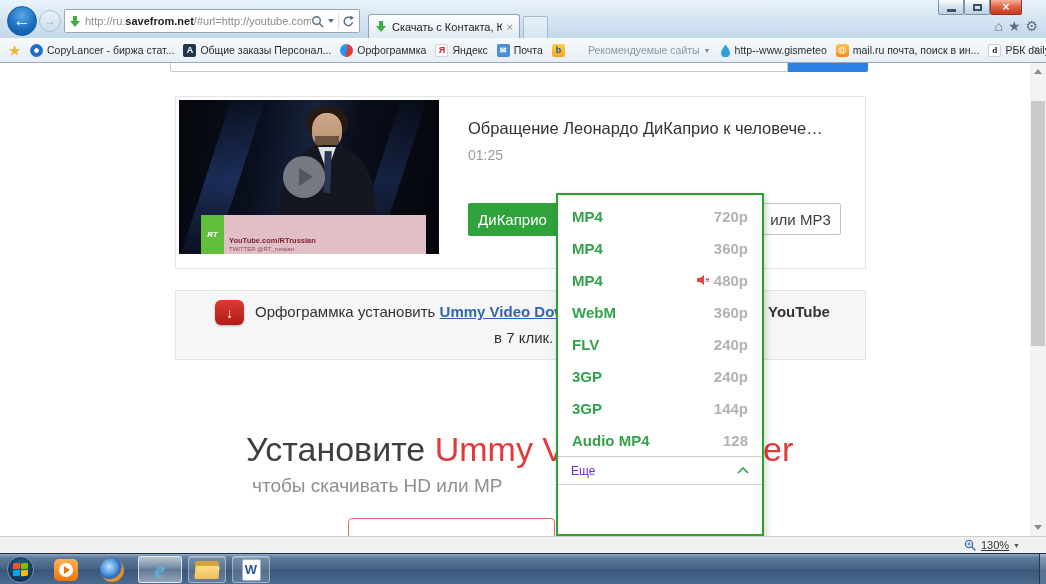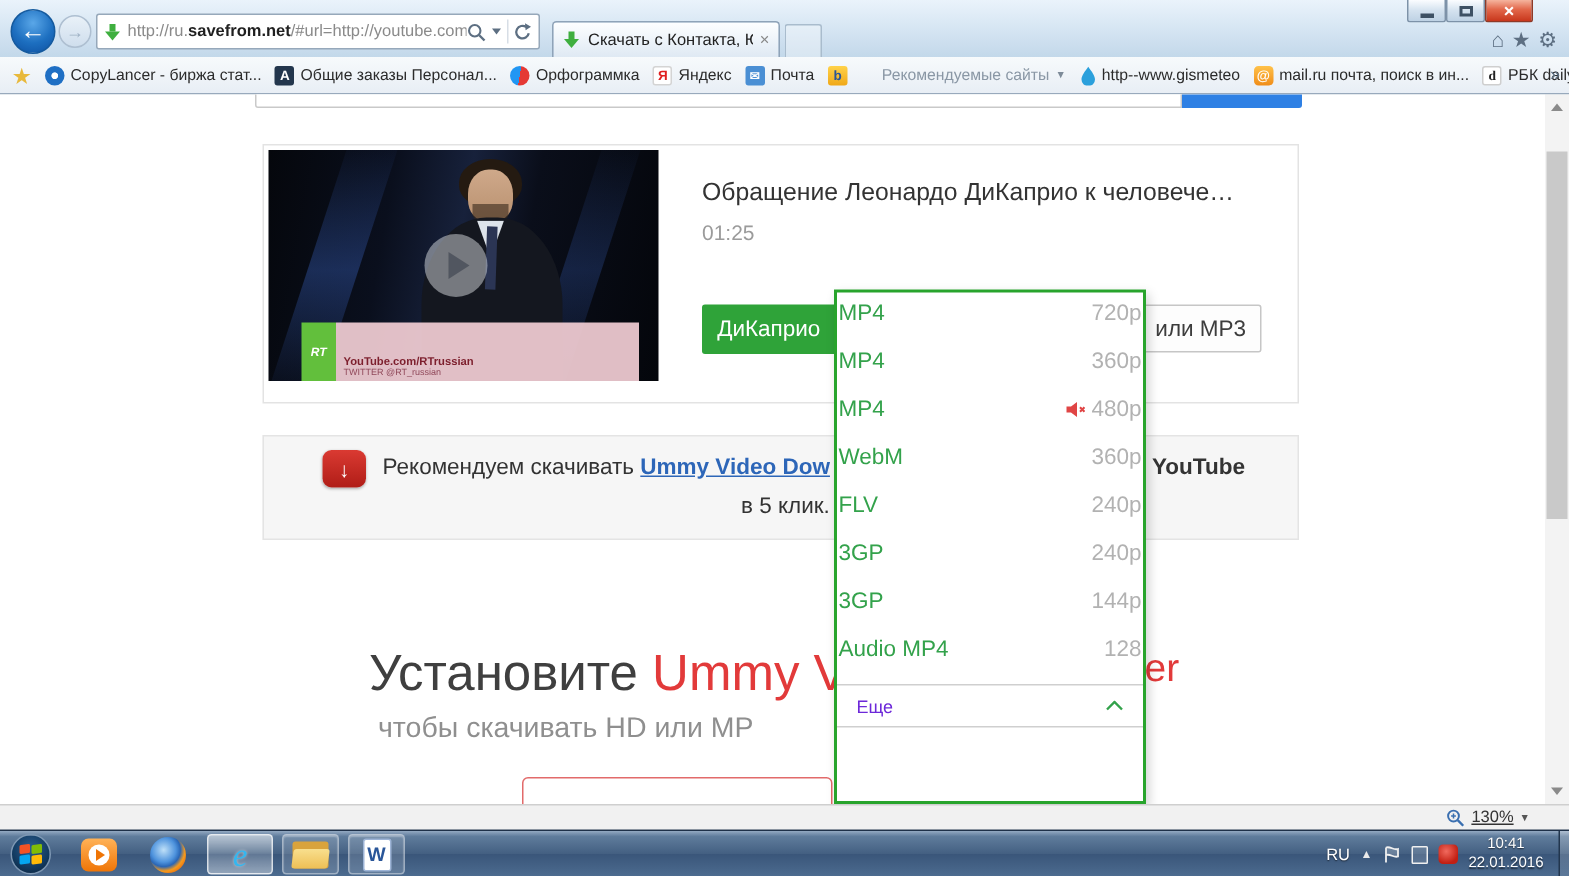--- a/index.html
+++ b/index.html
@@ -87,42 +87,42 @@
   .vid-title { position:absolute; left:292px; top:22px; font-size:16.5px; color:#333; }
   .vid-dur   { position:absolute; left:292px; top:50px; font-size:14px; color:#9b9b9b; }
   .dl-btn { position:absolute; left:292px; top:106px; width:89px; height:33px; background:#2fa339;
             color:#fff; font-size:15px; display:flex; align-items:center; justify-content:center; border-radius:2px 0 0 2px; }
   .mp3-btn { position:absolute; left:584px; top:106px; width:81px; height:32px; background:#fdfdfd;
              border:1px solid #c6c6c6; border-radius:2px; color:#3d3d3d; font-size:15px;
              display:flex; align-items:center; justify-content:center; }
 
   .dropdown { position:absolute; left:556px; top:130px; width:208px; height:343px; background:#fff;
               border:2px solid #28a42c; box-shadow:2px 3px 7px rgba(0,0,0,.18); z-index:5; padding-top:5px; }
-  .dd-row { height:32px; display:flex; align-items:flex-start; justify-content:space-between; padding:0 1px; }
+  .dd-row { height:32px; display:flex; align-items:center; justify-content:space-between; padding:0 14px;font-weight:bold; }
   .dd-fmt { color:#33a24b; font-size:15px; }
   .dd-q { color:#b2b2b2; font-size:15px; display:flex; align-items:center; gap:4px; }
   .dd-sep { border-top:1px solid #cfcfcf; }
   .dd-more { height:28px; display:flex; align-items:center; justify-content:space-between; padding:0 13px;
              border-bottom:1px solid #cfcfcf; }
   .dd-more span { color:#6d28d9; font-size:12px; }
   .dd-subs { padding:13px 13px 0 13px; color:#3478c8; font-size:15px; }
 
   .reco-box { position:absolute; left:175px; top:227px; width:691px; height:70px;
               background:#f6f6f6; border:1px solid #e4e4e4; }
   .ummy-ico { position:absolute; left:39px; top:9px; width:29px; height:25px; border-radius:6px;
               background:linear-gradient(#da3a32,#b01d17); color:#fff; font-size:14px; font-weight:bold;
               display:flex; align-items:center; justify-content:center; box-shadow:0 1px 2px rgba(0,0,0,.3); }
   .reco-l1 { position:absolute; left:79px; top:12px; font-size:15px; color:#333; white-space:nowrap; }
   .reco-l1 a { color:#2d66b8; font-weight:bold; text-decoration:underline; }
   .reco-right { position:absolute; left:592px; top:12px; font-size:15px; font-weight:bold; color:#333; }
   .reco-l2 { position:absolute; left:318px; top:38px; font-size:15px; color:#333; }
 
   .promo-h { position:absolute; left:246px; top:367px; font-size:34px; color:#3f3f3f; white-space:nowrap; }
   .promo-h .red { color:#e23a3a; }
-  .promo-h-tail { position:absolute; left:763px; top:367px; font-size:26px; color:#e23a3a; }
+  .promo-h-tail { position:absolute; left:763px; top:367px; font-size:34px; color:#e23a3a; }
   .promo-sub { position:absolute; left:252px; top:412px; font-size:19px; color:#8f8f8f; white-space:nowrap; }
   .promo-btn { position:absolute; left:348px; top:455px; width:207px; height:24px;
                border:1px solid #e26a6a; border-radius:4px; background:#fff; }
 
   
   .scrollbar { position:absolute; left:1030px; top:63px; width:16px; height:473px; background:#f3f3f3; }
   .sb-up { position:absolute; left:0; top:0; width:16px; height:17px; display:flex; align-items:center; justify-content:center; }
   .sb-up i { width:0; height:0; border-left:4px solid transparent; border-right:4px solid transparent; border-bottom:5px solid #8a8a8a; }
   .sb-thumb { position:absolute; left:1px; top:38px; width:14px; height:245px; background:#c9c9c9; }
   .sb-dn { position:absolute; left:0; bottom:0; width:16px; height:17px; display:flex; align-items:center; justify-content:center; }
@@ -312,24 +312,24 @@
       </div>
       <div class="vid-title">Обращение Леонардо ДиКаприо к человече…</div>
       <div class="vid-dur">01:25</div>
       <div class="dl-btn">ДиКаприо</div>
       <div class="mp3-btn">или MP3</div>
     </div>
 
     <div class="reco-box">
       <div class="ummy-ico">↓</div>
       <div class="reco-l1">
-        <span>Рекомендуем скачивать </span><a>Ummy Video Dow</a>
+        <span>Орфограммка установить </span><a>Ummy Video Dow</a>
       </div>
       <div class="reco-right">YouTube</div>
-      <div class="reco-l2">в 5 клик.</div>
+      <div class="reco-l2">в 7 клик.</div>
     </div>
 
     <div class="promo-h">
       <span>Установите </span><span class="red">Ummy Vi</span>
     </div>
     <div class="promo-h-tail">er</div>
     <div class="promo-sub">чтобы скачивать HD или MP</div>
     <div class="promo-btn"></div>
 
     <div class="dropdown">
@@ -427,30 +427,16 @@
     <div class="tb-ico tb-open" style="left:188px; width:38px;">
       <span class="ico-folder">
           <i class="bk"></i>
           <i class="fr"></i>
         </span>
     </div>
     <div class="tb-ico tb-open" style="left:232px; width:38px;">
       <span class="ico-word">W</span>
     </div>
 
-    <div class="tray">
-      <span class="lang">RU</span>
-      <span class="up">▲</span>
-      <svg class="tray-flag" width="12" height="12">
-        <path d="M2 1 V11 M2 1 C5 0 7 3 10 2 V7 C7 8 5 5 2 6" fill="rgba(255,255,255,.2)" stroke="#f0f0f0" stroke-width="1.2"></path>
-      </svg>
-      <span class="tray-page"></span>
-      <span class="tray-red"></span>
-      <span class="clock">
-        <span style="display:block;">10:41</span>
-        <span style="display:block;">22.01.2016</span>
-      </span>
-      <span style="width:2px;"></span>
-    </div>
     <div class="show-desktop"></div>
   </div>
 
 </div>
 
 </body></html>

